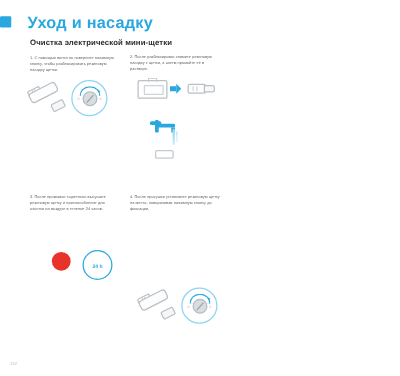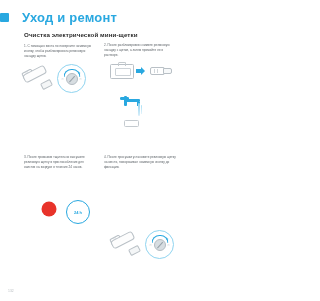--- a/index.html
+++ b/index.html
@@ -188,21 +188,21 @@
     position:absolute;left:8px;bottom:8px;font-size:3.4px;color:#b9bec2;
   }
 </style>
 </head>
 <body>
 
 <div class="page">
 
   <div class="header-row">
     <div class="tab-icon"></div>
-    <div class="page-title">Уход и ремонт</div>
+    <div class="page-title">Уход и насадку</div>
   </div>
 
   <div class="section-title">Очистка электрической мини-щетки</div>
 
   <div class="para p1">1. С помощью винта по поверните нажимную кнопку, чтобы разблокировать резиновую насадку щетки.</div>
   <div class="para p2">2. После разблокировки снимите резиновую насадку с щетки, а затем промойте ее в растворе.</div>
   <div class="para p3">3. После промывки тщательно высушите резиновую щетку и приспособление для очистки на воздухе в течение 24 часов.</div>
   <div class="para p4">4. После просушки установите резиновую щетку на место, поворачивая нажимную кнопку до фиксации.</div>
 
   <div class="ill" style="left:24px;top:72px;">

